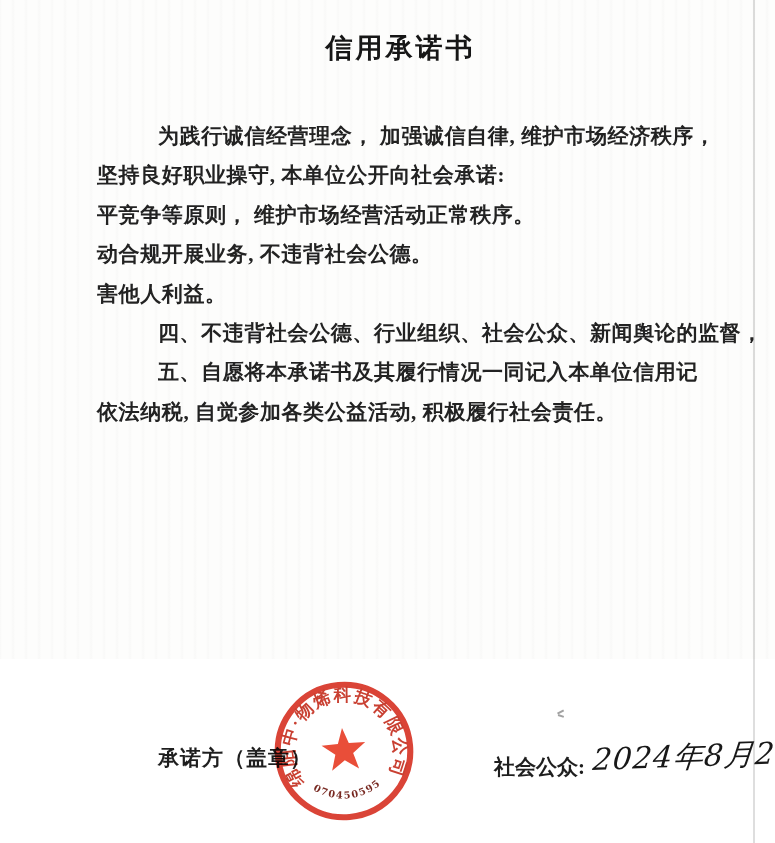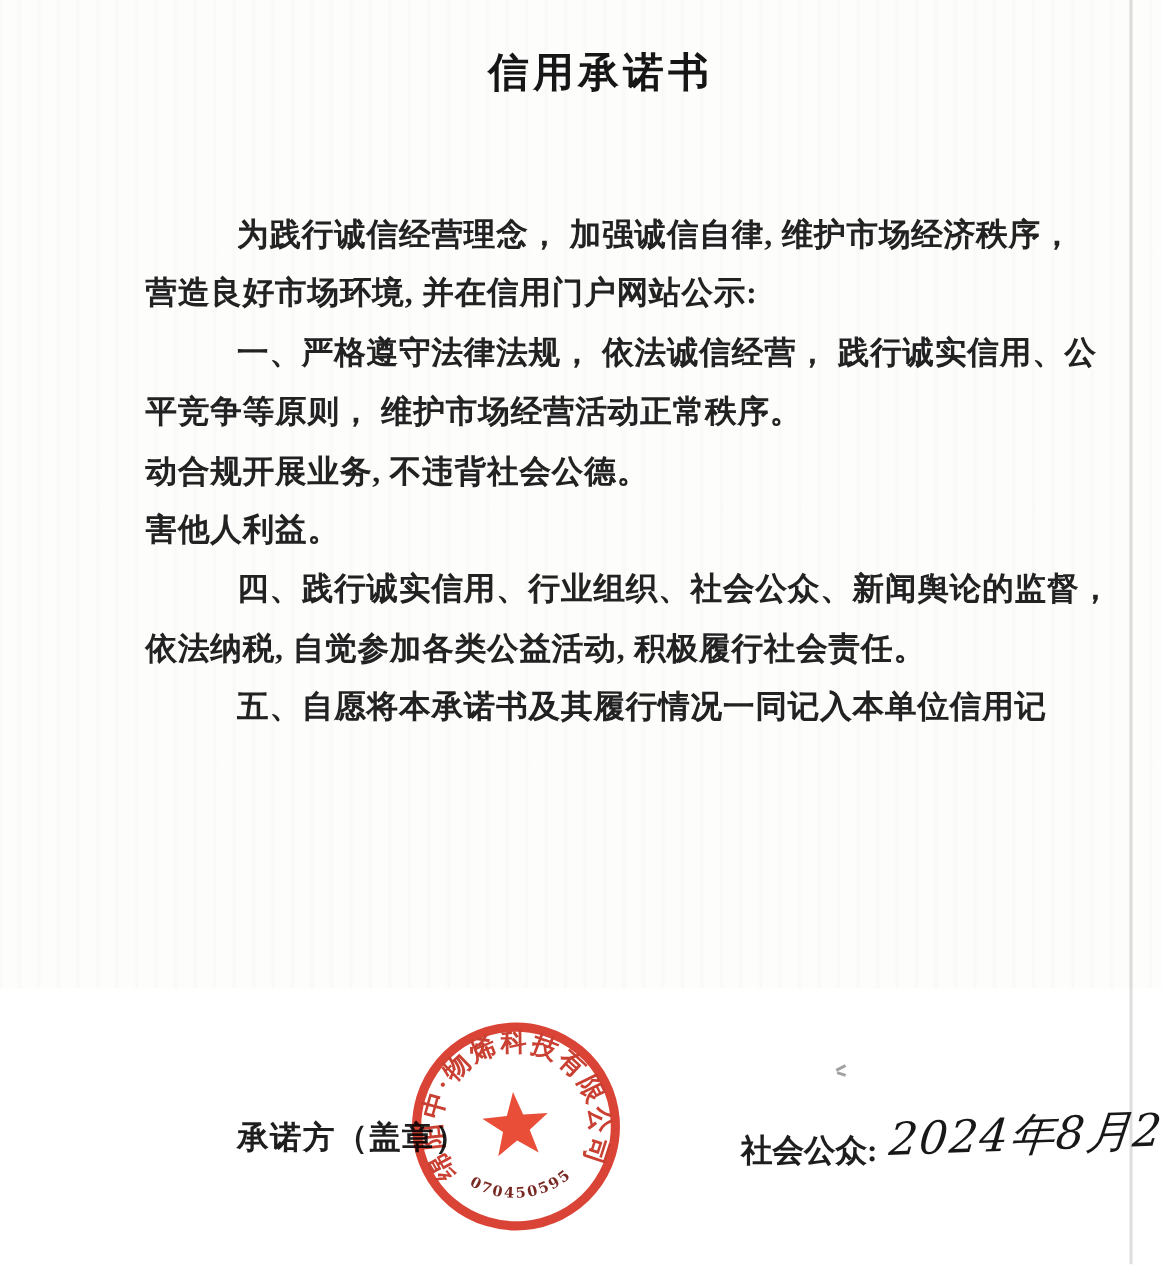--- a/index.html
+++ b/index.html
@@ -17,21 +17,21 @@
   }
   .doc-title{
     position:absolute;top:30px;left:0;width:775px;
     padding-left:26px;box-sizing:border-box;
     text-align:center;font-size:27px;font-weight:700;letter-spacing:3px;
     color:#161616;
   }
   .body-text{
     position:absolute;left:97px;top:117px;width:590px;
     font-size:21px;line-height:39.4px;font-weight:600;
-    letter-spacing:0.6px;color:#222;margin-top:20px;
+    letter-spacing:0.6px;color:#222;
   }
   .line{white-space:nowrap;}
   .line.indent{text-indent:61px;}
   .sig-row{position:absolute;left:158px;top:744px;font-size:21px;font-weight:700;letter-spacing:1px;white-space:nowrap;}
   .date-row{position:absolute;left:494px;top:744px;font-size:21px;font-weight:700;white-space:nowrap;}
   .date-value{
     display:inline-block;
     font-size:30px;font-weight:500;font-style:italic;
     font-family:"DejaVu Serif",serif;
     transform:rotate(-2deg) skewX(-7deg);
@@ -60,28 +60,27 @@
 <body>
 
 <div class="page">
 
   <div class="scan-line-right"></div>
 
   <div class="doc-title">信用承诺书</div>
 
   <div class="body-text">
     <div class="line indent">为践行诚信经营理念， 加强诚信自律, 维护市场经济秩序，</div>
-    <div class="line">营造良好市场环境, 并在信用门户网站公示:</div>
-    <div class="line indent">一、严格遵守法律法规， 依法诚信经营， 践行诚实信用、公</div>
+    <div class="line">坚持良好职业操守, 本单位公开向社会承诺:</div>
     <div class="line">平竞争等原则， 维护市场经营活动正常秩序。</div>
     <div class="line">动合规开展业务, 不违背社会公德。</div>
     <div class="line">害他人利益。</div>
-    <div class="line indent">四、践行诚实信用、行业组织、社会公众、新闻舆论的监督，</div>
+    <div class="line indent">四、不违背社会公德、行业组织、社会公众、新闻舆论的监督，</div>
+    <div class="line indent">五、自愿将本承诺书及其履行情况一同记入本单位信用记</div>
     <div class="line">依法纳税, 自觉参加各类公益活动, 积极履行社会责任。</div>
-    <div class="line indent">五、自愿将本承诺书及其履行情况一同记入本单位信用记</div>
   </div>
 
   <div class="stray-mark"></div>
 
   <div class="sig-row">承诺方（盖章）</div>
 
   <div class="date-row">
     <span>社会公众:</span><span class="date-value">2024年8月27日</span>
   </div>
 

